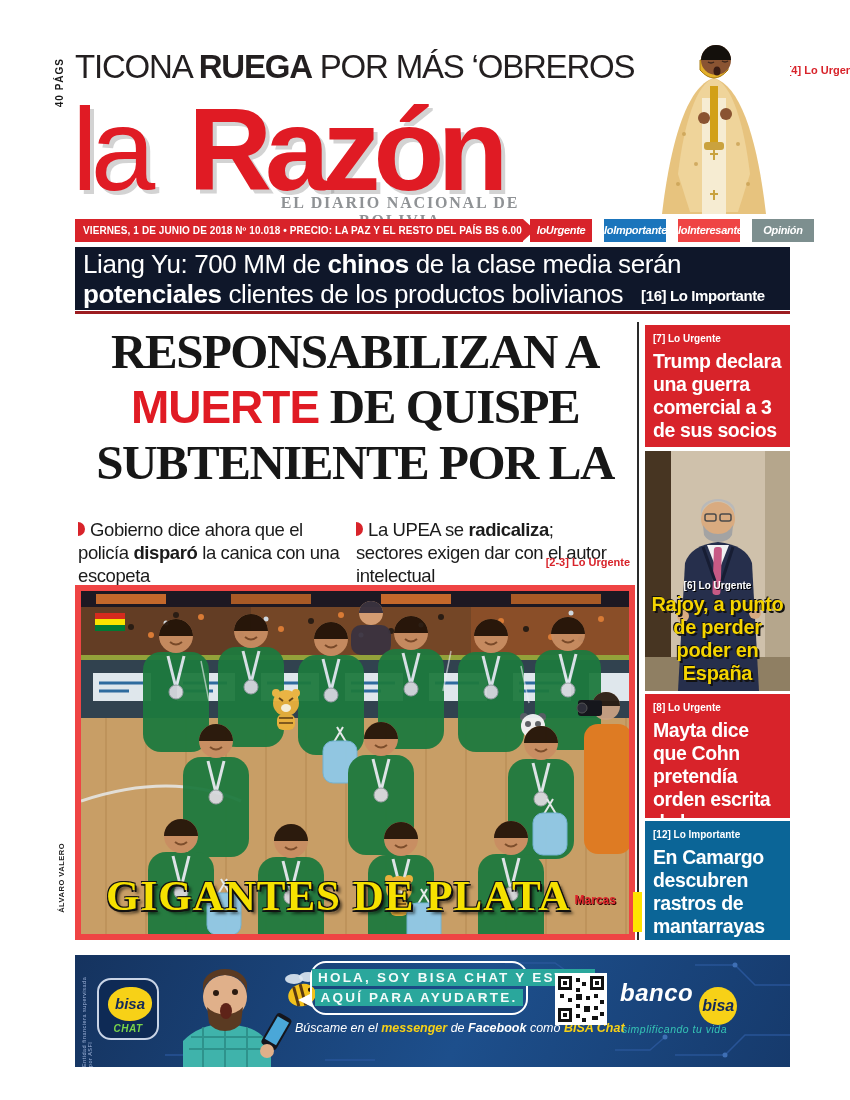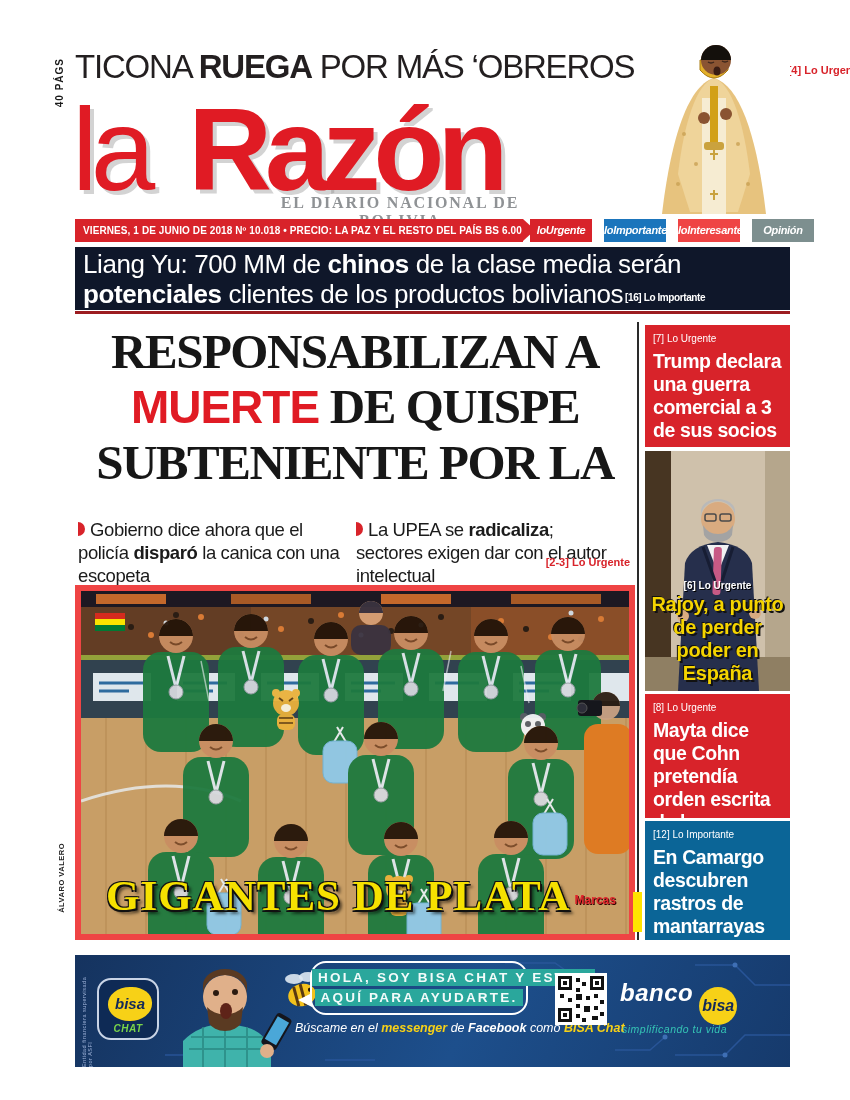--- a/index.html
+++ b/index.html
@@ -28,21 +28,21 @@
   
   .datebar { left:75px; top:219px; width:448px; height:23px; background:#d8232a; color:#fff; font-weight:700; font-size:10px; line-height:23px; padding-left:8px; letter-spacing:.1px; white-space:nowrap; }
   .datebar:after { content:""; position:absolute; right:-12px; top:0; border-top:11.5px solid transparent; border-bottom:11.5px solid transparent; border-left:12px solid #d8232a; }
   .tagbar { left:530px; top:219px; height:23px; display:flex; gap:12px; }
   .tag { width:62px; height:23px; line-height:23px; text-align:center; color:#fff; font-weight:700; font-style:italic; font-size:11px; letter-spacing:-.3px; }
   .tag0 { background:#d8232a; } .tag1 { background:#1b75bc; } .tag2 { background:#ef4444; } .tag3 { background:#7d8f8f; }
 
   
   .banner { left:75px; top:247px; width:715px; height:63px; background:#0f172a; color:#fff; padding:2px 8px 0 8px; font-size:26px; letter-spacing:-.4px; line-height:30px; }
   .banner b { font-weight:800; }
-  .banner .ref-white { color:#fff; font-weight:700; font-size:10px; vertical-align:2px; margin-left:2px; }
+  .banner .ref-white { color:#fff; font-weight:700; font-size:15px; vertical-align:2px; margin-left:18px; }
   .banner-rule { left:75px; top:311px; width:715px; height:3px; background:#9c1c20; }
 
   
   .lead { left:75px; top:324px; width:560px; text-align:center; }
   .lead-h { font-family:"Liberation Serif", serif; font-weight:700; font-size:49px; line-height:55px; letter-spacing:-1.5px; color:#171717; white-space:nowrap; }
   .lead-red { font-family:"Liberation Sans", sans-serif; font-weight:800; font-size:46px; color:#e01b24; letter-spacing:-1px; }
   .deck { left:78px; top:518px; width:557px; display:flex; text-align:left; }
   .deck-col { width:278px; font-size:18.5px; line-height:23px; letter-spacing:-.4px; color:#1b1b1b; padding-right:10px; }
   .deck-col b { font-weight:800; }
   .bullet { display:inline-block; width:7px; height:14px; background:#d8232a; border-radius:0 8px 8px 0; margin-right:5px; }
@@ -51,21 +51,21 @@
   
   .photo { left:75px; top:585px; width:560px; height:355px; border:6px solid #ef4444; overflow:hidden; }
   .photo svg { display:block; }
   .caption { position:absolute; left:0; bottom:14px; width:560px; text-align:center; font-family:"Liberation Serif", serif; font-weight:700; font-size:43px; letter-spacing:1px; color:#f6e100; white-space:nowrap;
     text-shadow:2px 2px 0 #111, -1px -1px 0 #111, 1px -1px 0 #111, -1px 2px 0 #111, 4px 4px 3px rgba(0,0,0,.55); }
   .caption .mtag { font-family:"Liberation Sans", sans-serif; font-size:12px; font-weight:800; color:#e0242b; letter-spacing:0; text-shadow:1px 1px 0 #300; vertical-align:6px; margin-left:4px; }
 
   
   .sidebar-divider { left:637px; top:322px; width:2px; height:618px; background:#2a2a2a; }
   .sbox { left:645px; width:145px; color:#fff; padding:8px 8px; }
-  .sbox .sref { font-size:10px; font-weight:400; display:block; margin-bottom:6px; }
+  .sbox .sref { font-size:10px; font-weight:700; display:block; margin-bottom:6px; }
   .sbox .stitle { font-size:19.5px; font-weight:800; line-height:23px; letter-spacing:-.4px; }
   .sbox-red { background:#d8232a; }
   .sbox-blue { background:#0b6597; }
   .box-trump { top:325px; height:122px; }
   .box-mayta { top:694px; height:124px; }
   .box-camargo { top:821px; height:119px; }
   .yellow-tab { left:633px; top:892px; width:9px; height:40px; background:#ffe400; }
 
   .rajoy { left:645px; top:451px; width:145px; height:240px; overflow:hidden; }
   .rajoy-overlay { position:absolute; left:0; bottom:6px; width:145px; text-align:center; }

